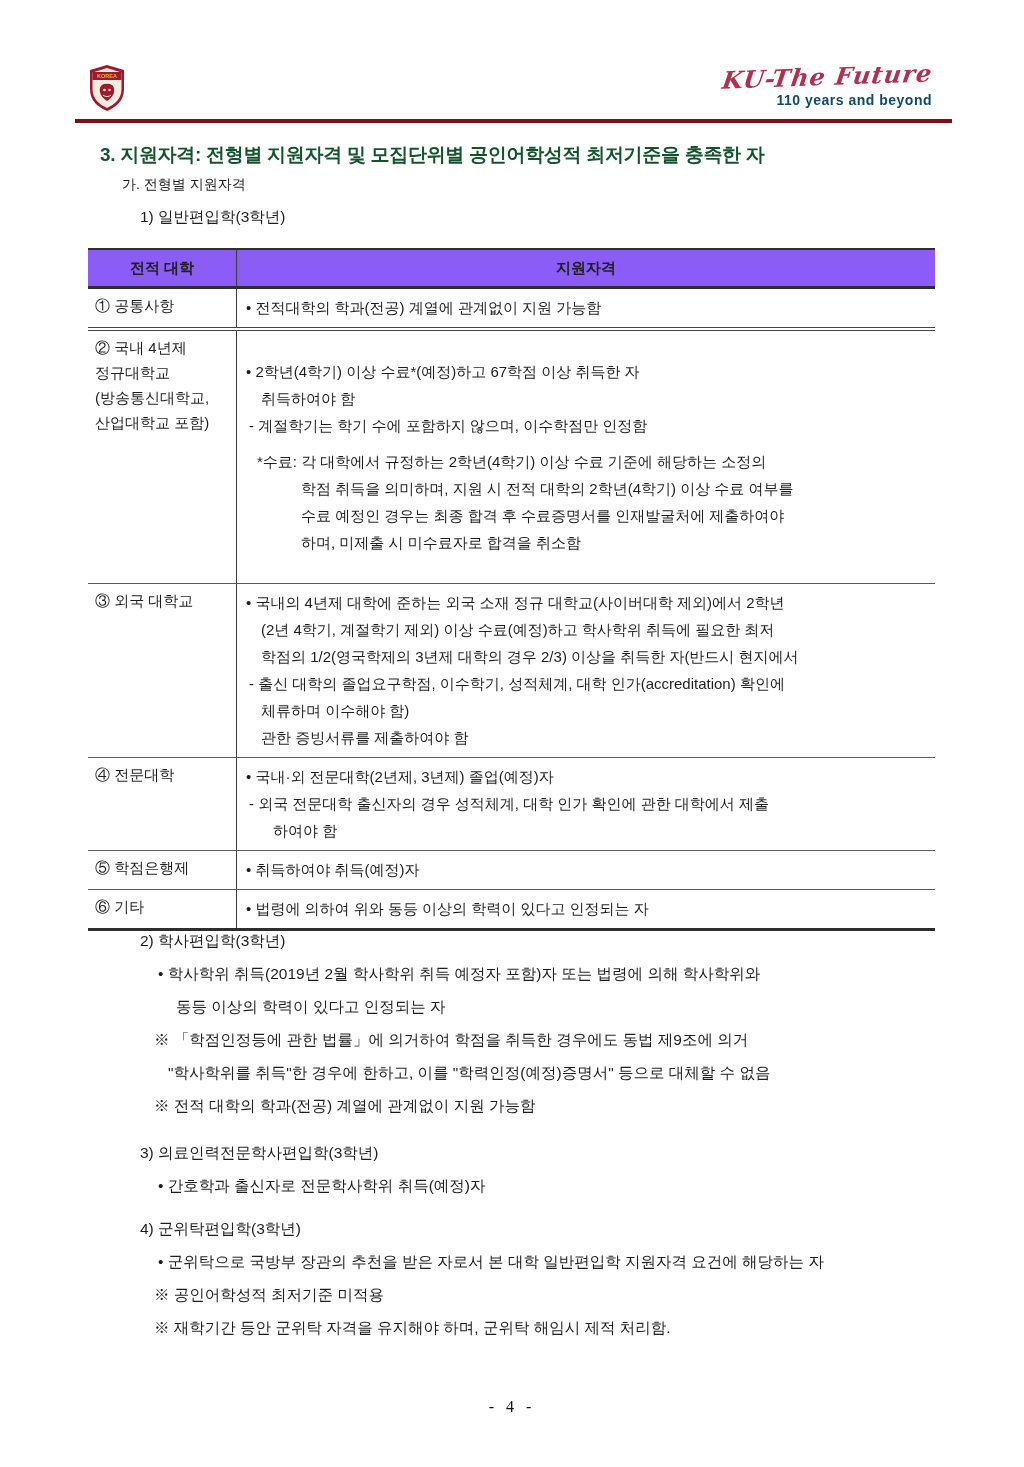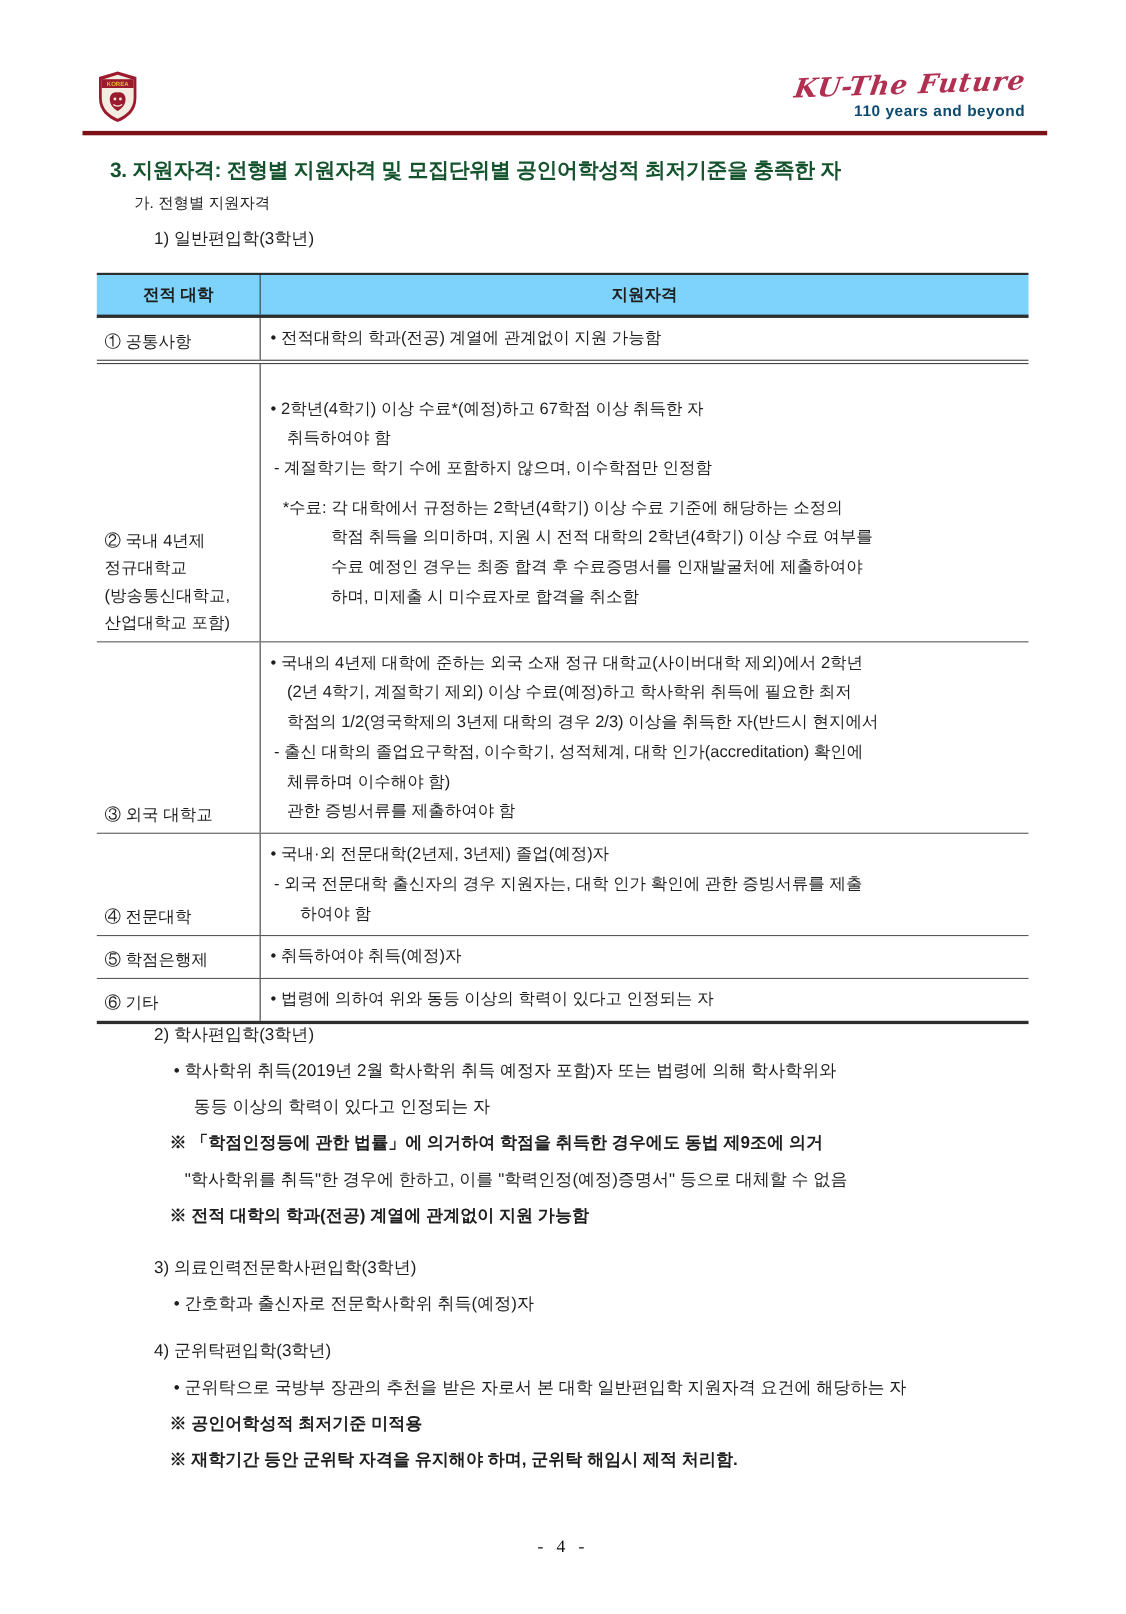--- a/index.html
+++ b/index.html
@@ -26,43 +26,43 @@
   .title    { position:absolute; left:100px; top:142px; font-size:19px; font-weight:bold;
               letter-spacing:-0.3px; white-space:nowrap; color:#14532d; }
   .subtitle { position:absolute; left:122px; top:176px; font-size:14px; white-space:nowrap; }
   .s1-head  { position:absolute; left:140px; top:207px; font-size:15.5px; white-space:nowrap; }
 
   
   .tbl { position:absolute; left:88px; top:248px; width:847px;
          border-top:2px solid #2e2e2e; border-bottom:3px solid #2e2e2e; font-size:15px; }
   .tr  { display:flex; align-items:stretch; border-bottom:1.5px solid #5a5a5a; }
   .tr:last-child { border-bottom:none; }
-  .tr.head { background:#7dd3fc; border-bottom:3px solid #2e2e2e; }
+  .tr.head { background:#8b5cf6; border-bottom:3px solid #2e2e2e; }
   .tr.dbl  { border-bottom:4px double #444; }
   .th  { font-weight:bold; display:flex; align-items:center; justify-content:center; height:36px; }
   .c1  { width:149px; flex:0 0 149px; border-right:1.5px solid #3c3c3c; }
   .c2  { flex:1 1 auto; }
-  .td.c1 { display:flex; flex-direction:column; justify-content:flex-end;
+  .td.c1 { display:flex; flex-direction:column; justify-content:flex-start;
            padding:4px 4px 4px 7px; line-height:25px; }
   .td.c2 { padding:5px 0 6px 0; display:flex; flex-direction:column; justify-content:center; }
   .ln  { white-space:nowrap; line-height:27px; }
   .lb  { padding-left:9px;  }  
   .lc  { padding-left:24px; }  
   .ld  { padding-left:12px; }  
   .lf  { padding-left:20px; margin-top:9px; } 
   .lfc { padding-left:64px; }  
   .l3  { padding-left:36px; }  
   .lbl { white-space:nowrap; }
 
   
   .sec { position:absolute; left:140px; font-size:15.5px; }
   .sec .sh  { line-height:33px; white-space:nowrap; }
   .sec .sb  { padding-left:18px; line-height:33px; white-space:nowrap; }
   .sec .sc  { padding-left:36px; line-height:33px; white-space:nowrap; }
-  .sec .sx  { padding-left:14px; line-height:33px; white-space:nowrap;font-weight:bold; }
+  .sec .sx  { padding-left:14px; line-height:33px; white-space:nowrap; }
   .sec .sxc { padding-left:28px; line-height:33px; white-space:nowrap; }
   .sec2 { top:924px; }
   .sec3 { top:1136px; }
   .sec4 { top:1212px; }
 
   .pagenum { position:absolute; left:0; top:1398px; width:100%; text-align:center;
              font-family:"Liberation Serif", serif; font-size:16px; letter-spacing:4px; color:#111; }
 </style>
 </head>
 <body>
@@ -135,21 +135,21 @@
         <div class="ln lc">관한 증빙서류를 제출하여야 함</div>
       </div>
     </div>
 
     <div class="tr" style="min-height:81px;">
       <div class="td c1">
         <div class="lbl">④ 전문대학</div>
       </div>
       <div class="td c2">
         <div class="ln lb">• 국내·외 전문대학(2년제, 3년제) 졸업(예정)자</div>
-        <div class="ln ld">- 외국 전문대학 출신자의 경우 지원자는, 대학 인가 확인에 관한 증빙서류를 제출</div>
+        <div class="ln ld">- 외국 전문대학 출신자의 경우 성적체계, 대학 인가 확인에 관한 대학에서 제출</div>
         <div class="ln l3">하여야 함</div>
       </div>
     </div>
 
     <div class="tr" style="min-height:37px;">
       <div class="td c1">
         <div class="lbl">⑤ 학점은행제</div>
       </div>
       <div class="td c2">
         <div class="ln lb">• 취득하여야 취득(예정)자</div>

